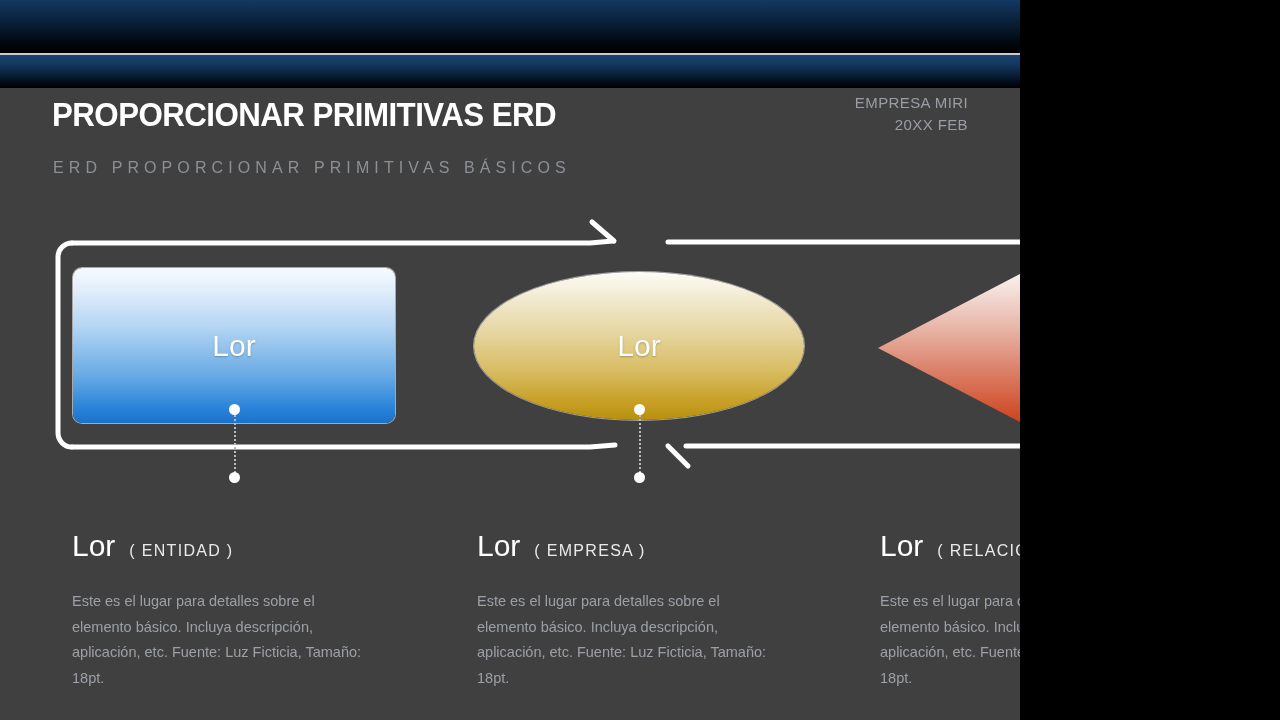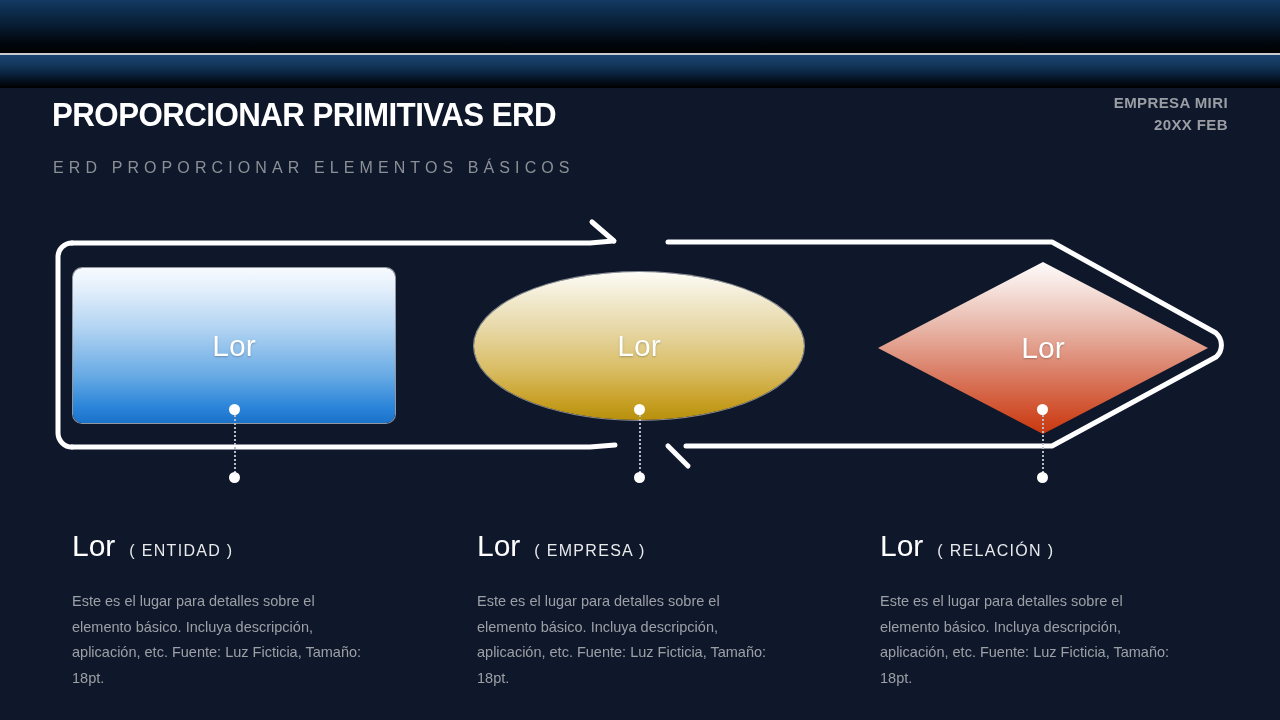--- a/index.html
+++ b/index.html
@@ -6,23 +6,23 @@
   html, body {
     margin: 0;
     padding: 0;
     background: #000000;
   }
   body {
     font-family: "Liberation Sans", sans-serif;
   }
   #slide {
     position: relative;
-    width: 1280px;
+    width: 1020px;
     height: 720px;
-    background: #0f172a;
+    background: #404040;
     overflow: hidden;
   }
 
   
   .band-top {
     position: absolute;
     left: 0; top: 0;
     width: 1280px; height: 53px;
     background: linear-gradient(to bottom, #123a63 0%, #0d2c4c 22%, #071a2e 52%, #020810 78%, #000000 100%);
   }
@@ -60,21 +60,21 @@
     white-space: nowrap;
   }
   .meta-block {
     position: absolute;
     right: 52px; top: 92px;
     text-align: right;
     line-height: 22px;
   }
   .meta-line {
     font-size: 15px;
-    font-weight: bold;
+    font-weight: normal;
     color: #9a9ea4;
     letter-spacing: 0.4px;
     display: block;
     white-space: nowrap;
   }
 
   
   #arrows {
     position: absolute;
     left: 0; top: 0;
@@ -176,21 +176,21 @@
 </head>
 <body>
 
 <div id="slide">
 
   <div class="band-top"></div>
   <div class="band-divider"></div>
   <div class="band-second"></div>
 
   <div class="page-title">PROPORCIONAR PRIMITIVAS ERD</div>
-  <div class="page-subtitle">ERD PROPORCIONAR ELEMENTOS BÁSICOS</div>
+  <div class="page-subtitle">ERD PROPORCIONAR PRIMITIVAS BÁSICOS</div>
   <div class="meta-block">
     <span class="meta-line">EMPRESA MIRI</span>
     <span class="meta-line">20XX FEB</span>
   </div>
 
   <svg id="arrows" viewBox="0 0 1280 720">
 
     <path d="M 68 243 L 592 243 L 613 240 L 613 240" fill="none" stroke="none"></path>
     <path d="M 72 243
              L 590 243

